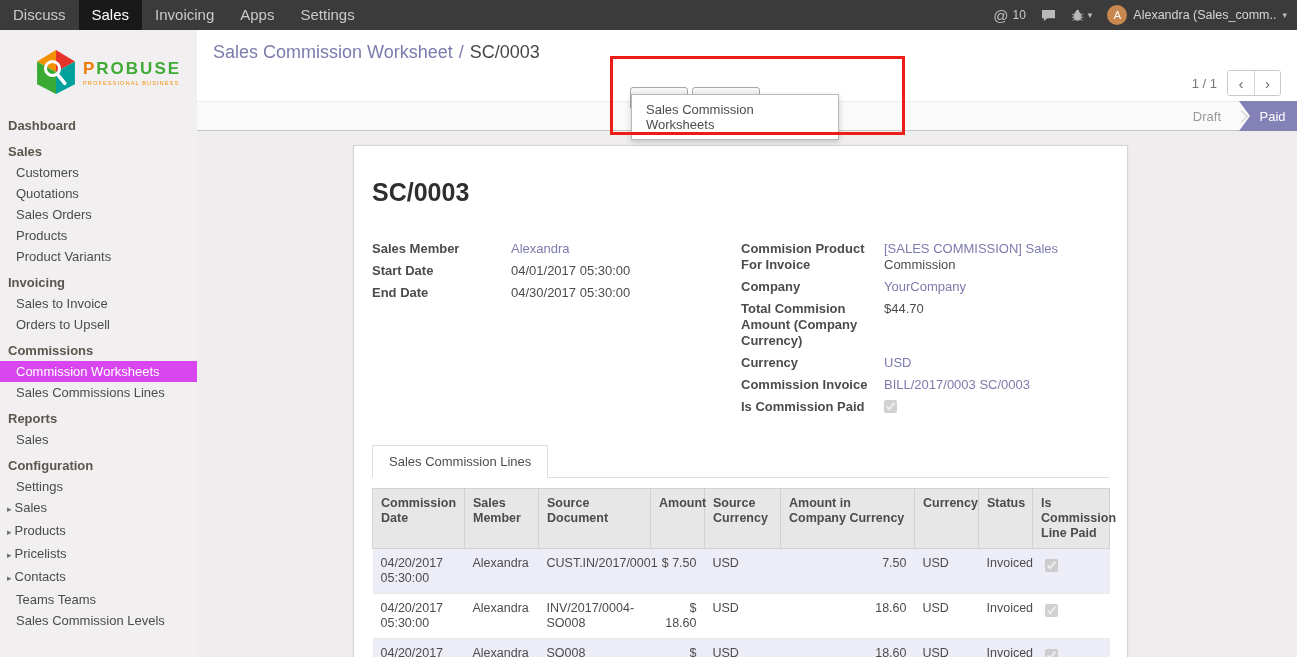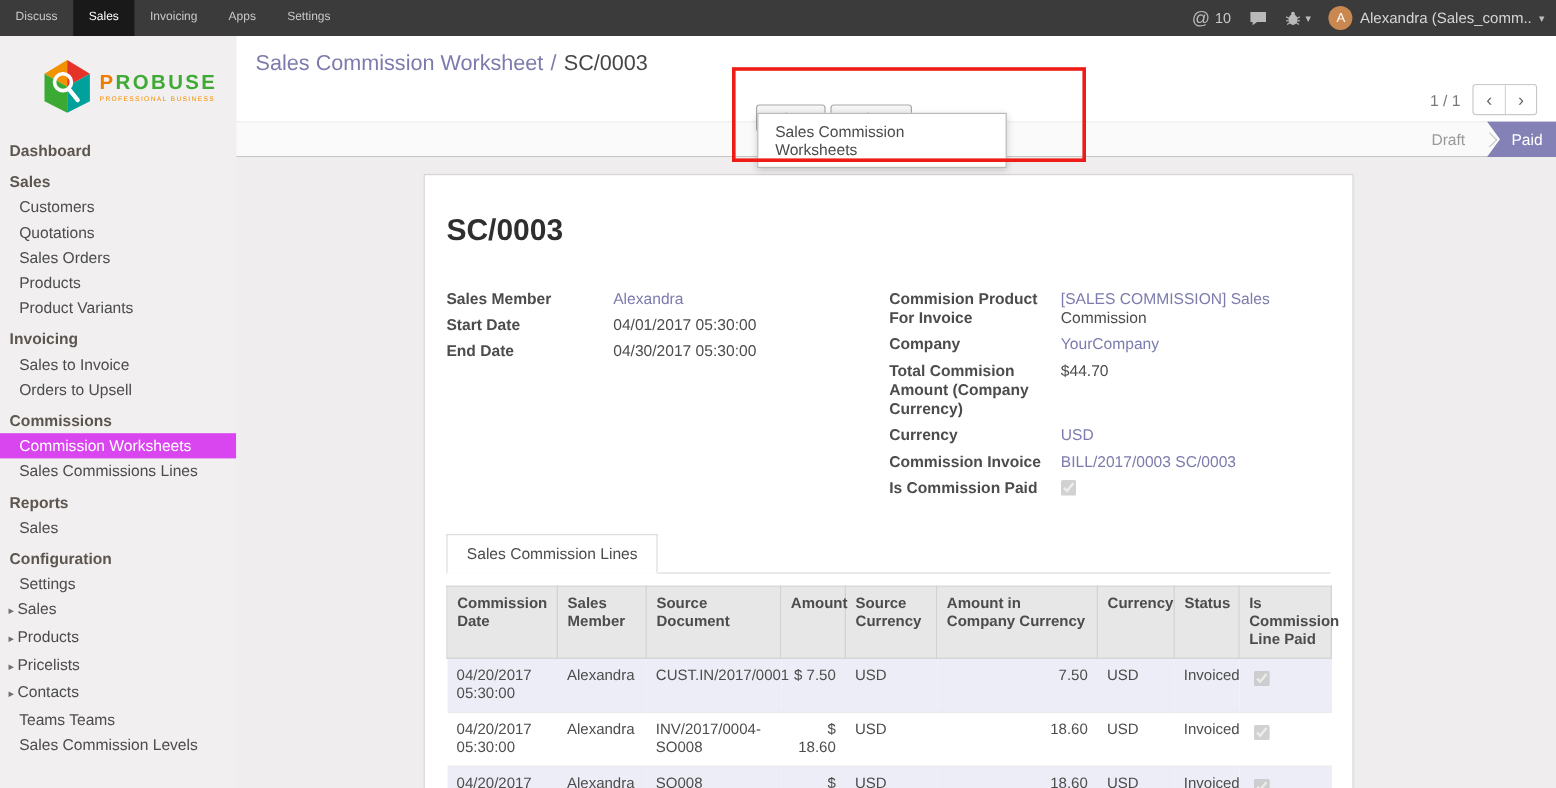--- a/index.html
+++ b/index.html
@@ -6,21 +6,21 @@
   html,body { margin:0; padding:0; }
   body {
     width:1297px; height:657px; position:relative; overflow:hidden;
     background:#efeded; font-family:"Liberation Sans", sans-serif;
     font-size:13px; color:#4c4c4c;
   }
 
   
   .topbar { height:30px; background:#3b3b3b; display:flex; align-items:stretch; color:#c9c9c9; }
   .tb-menu { display:flex; }
-  .tb-item { padding:0 13px; line-height:30px; cursor:pointer; font-size:10px; }
+  .tb-item { padding:0 13px; line-height:30px; cursor:pointer; font-size:15px; }
   .tb-item.active { background:#191919; color:#fff; }
   .tb-right { margin-left:auto; display:flex; align-items:center; gap:15px; padding-right:10px; }
   .tb-ico { display:flex; align-items:center; gap:4px; color:#b9b9b9; }
   .tb-at { font-size:15px; }
   .tb-count { font-size:12px; color:#c9c9c9; }
   .avatar { width:20px; height:20px; border-radius:50%; background:#c98850; color:#fff;
             display:inline-flex; align-items:center; justify-content:center; font-size:11px; }
   .tb-user { display:flex; align-items:center; gap:6px; color:#d5d5d5; font-size:12.5px; }
   .caret { font-size:9px; color:#bdbdbd; }
 

